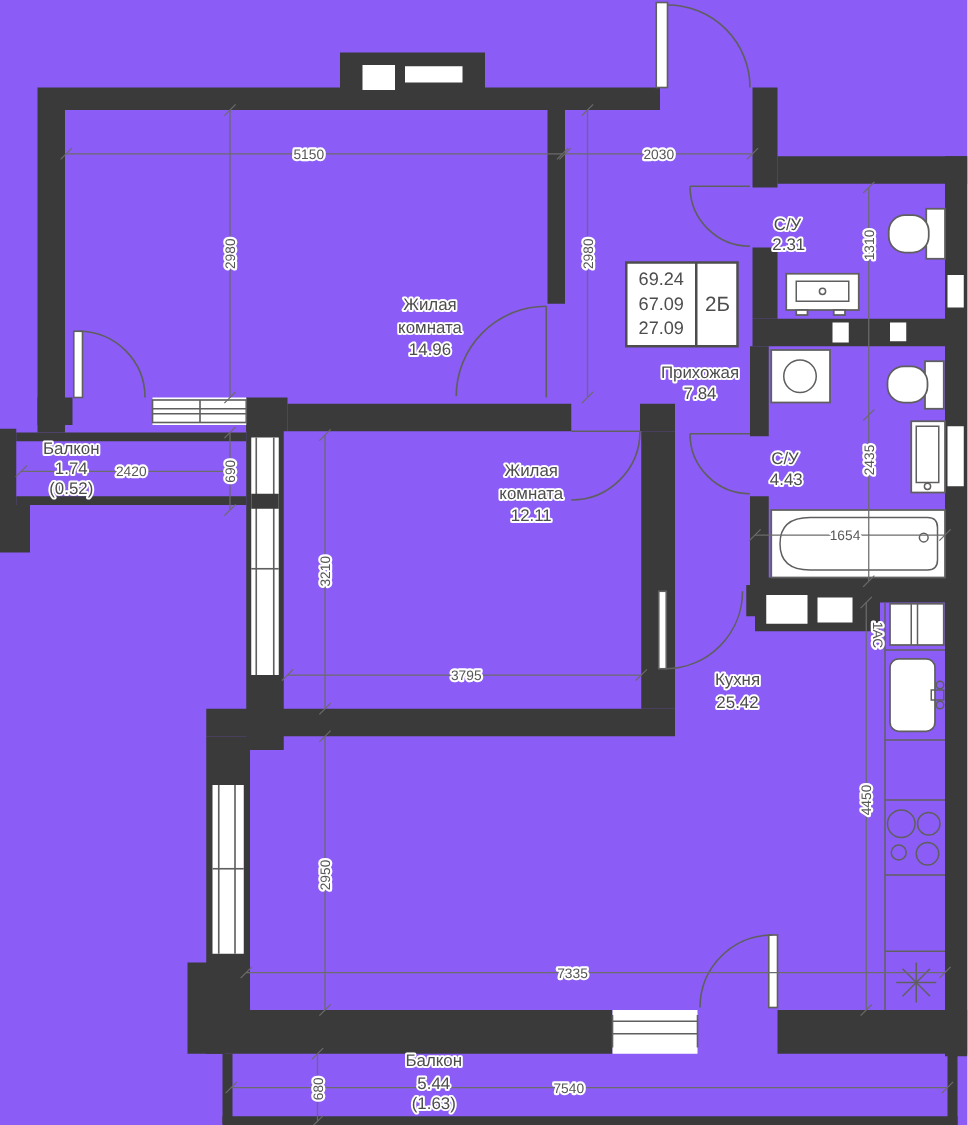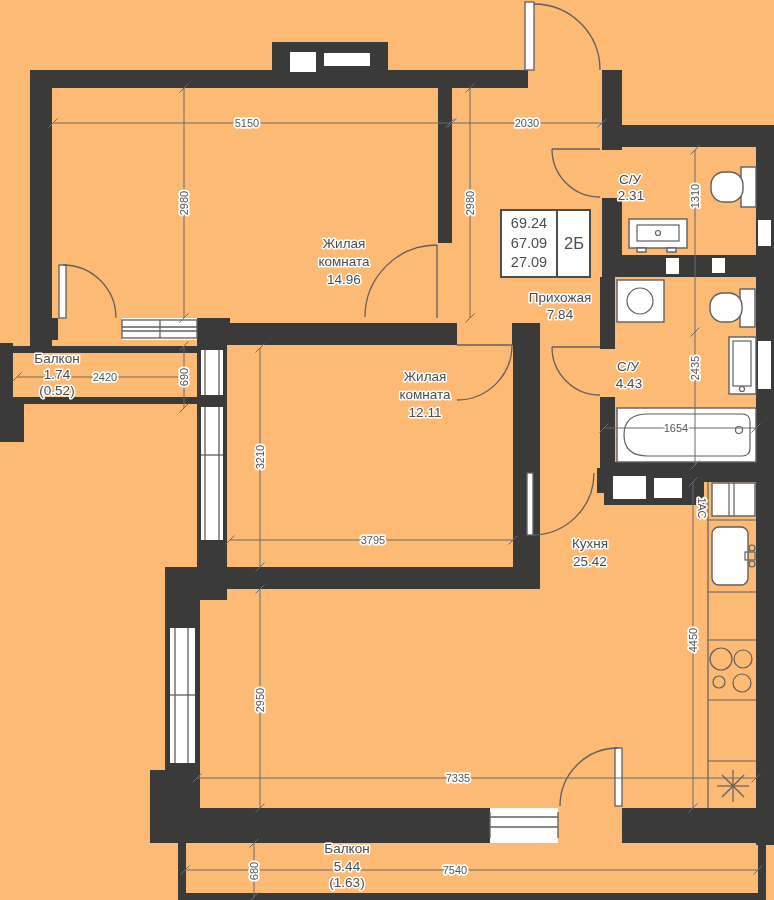--- a/index.html
+++ b/index.html
@@ -1,16 +1,16 @@
 <!DOCTYPE html>
 <html><head>
 <meta charset="utf-8">
 <style>
   html,body{margin:0;padding:0;background:#ffffff;}
-  #stage{position:relative;width:774px;height:900px;background:#fdba74;overflow:hidden;}
+  #stage{position:relative;width:774px;height:900px;background:#8b5cf6;overflow:hidden;}
   svg{display:block}
   .wall{fill:#3a3a3a;stroke:none}
   .win{fill:#ffffff}
   .thin{stroke:#5f5f5f;stroke-width:1.3;fill:none}
   .fixture{stroke:#5f5f5f;stroke-width:1.4;fill:#ffffff}
   .fixline{stroke:#5f5f5f;stroke-width:1.2;fill:none}
   .door{stroke:#5f5f5f;stroke-width:1.3;fill:none}
   .leaf{fill:#ffffff;stroke:#5f5f5f;stroke-width:1.3}
   .dim{stroke:#6b6b6b;stroke-width:1;fill:none}
   .dim-label{font:11px "Liberation Sans",sans-serif;fill:#575757;text-anchor:middle;

